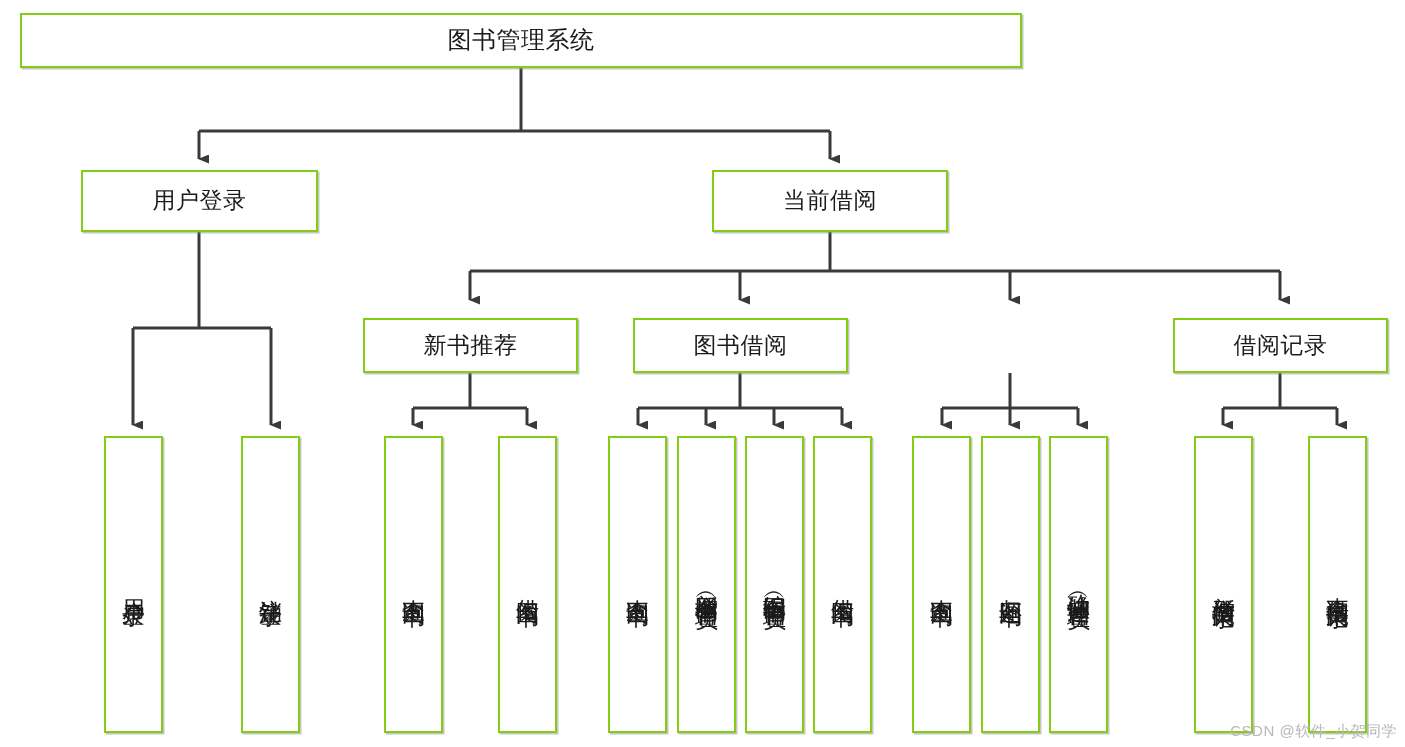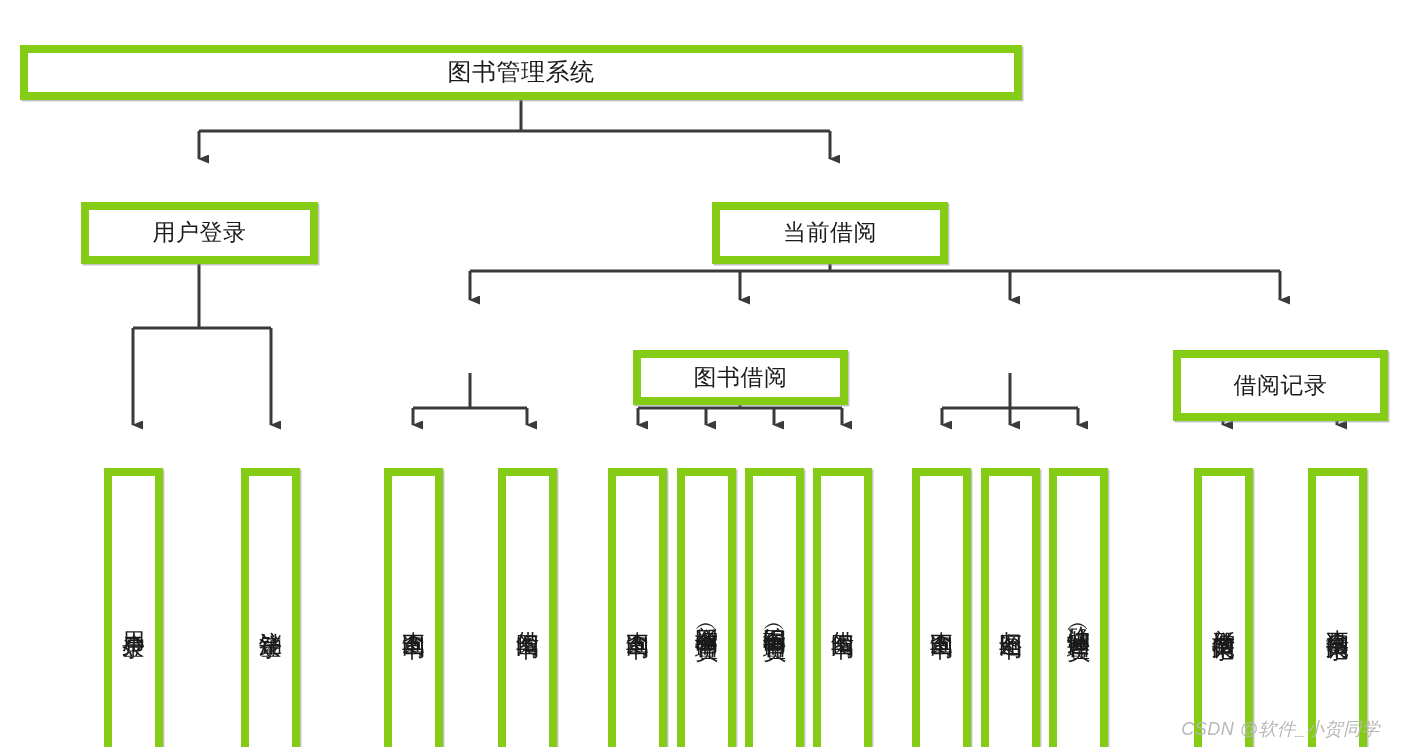--- a/index.html
+++ b/index.html
@@ -21,28 +21,27 @@
     position: absolute;
     left: 0;
     top: 0;
     width: 1405px;
     height: 747px;
     pointer-events: none;
   }
   .node {
     position: absolute;
     box-sizing: border-box;
-    border: 8px solid #84cc16;
+    border: 2px solid #84cc16;
     background: #ffffff;
     display: flex;
     align-items: center;
     justify-content: center;
     color: #1b1b1b;
     box-shadow: 1.5px 1.5px 0 0 rgba(150,150,150,0.55);
-    margin-top: 32px;
   }
   .node .label {
     display: block;
     text-align: center;
     line-height: 1.18;
     white-space: nowrap;
   }
   
   .node.horiz .label {
     font-size: 23px;
@@ -60,27 +59,26 @@
     writing-mode: vertical-rl;
     text-orientation: upright;
     font-size: 23px;
     line-height: 1.0;
     letter-spacing: 2px;
     white-space: nowrap;
     text-align: center;
   }
   #watermark {
     position: absolute;
-    right: 25px;
+    right: 8px;
     bottom: 6px;
-    font-size: 18px;
+    font-size: 15px;
     color: #b8b8b8;
     letter-spacing: 0.5px;
     white-space: nowrap;
-    font-style: italic;
   }
 </style>
 </head>
 <body>
 
 <div id="canvas">
 
   <svg id="wires" viewBox="0 0 1405 747" width="1405" height="747">
     <defs>
       <marker id="arrow" markerWidth="9" markerHeight="11" refX="4.5" refY="10" orient="auto" markerUnits="userSpaceOnUse">
@@ -136,24 +134,27 @@
     <span class="label">图书管理系统</span>
   </div>
 
   <div class="node horiz" style="left:81px; top:170px; width:237px; height:62px;">
     <span class="label">用户登录</span>
   </div>
   <div class="node horiz" style="left:712px; top:170px; width:236px; height:62px;">
     <span class="label">当前借阅</span>
   </div>
 
+  <div class="node horiz" style="left:363px; top:318px; width:215px; height:55px;">
+    <span class="label">新书推荐</span>
+  </div>
   <div class="node horiz" style="left:633px; top:318px; width:215px; height:55px;">
     <span class="label">图书借阅</span>
   </div>
-  <div class="node horiz" style="left:1173px; top:318px; width:215px; height:71px;">
+  <div class="node horiz" style="left:1173px; top:318px; width:215px; height:55px;">
     <span class="label">借阅记录</span>
   </div>
 
   <div class="node vert" style="left:104px; top:436px; width:59px; height:297px;">
     <span class="label">用户登录</span>
   </div>
   <div class="node vert" style="left:241px; top:436px; width:59px; height:297px;">
     <span class="label">注销登录</span>
   </div>
 

